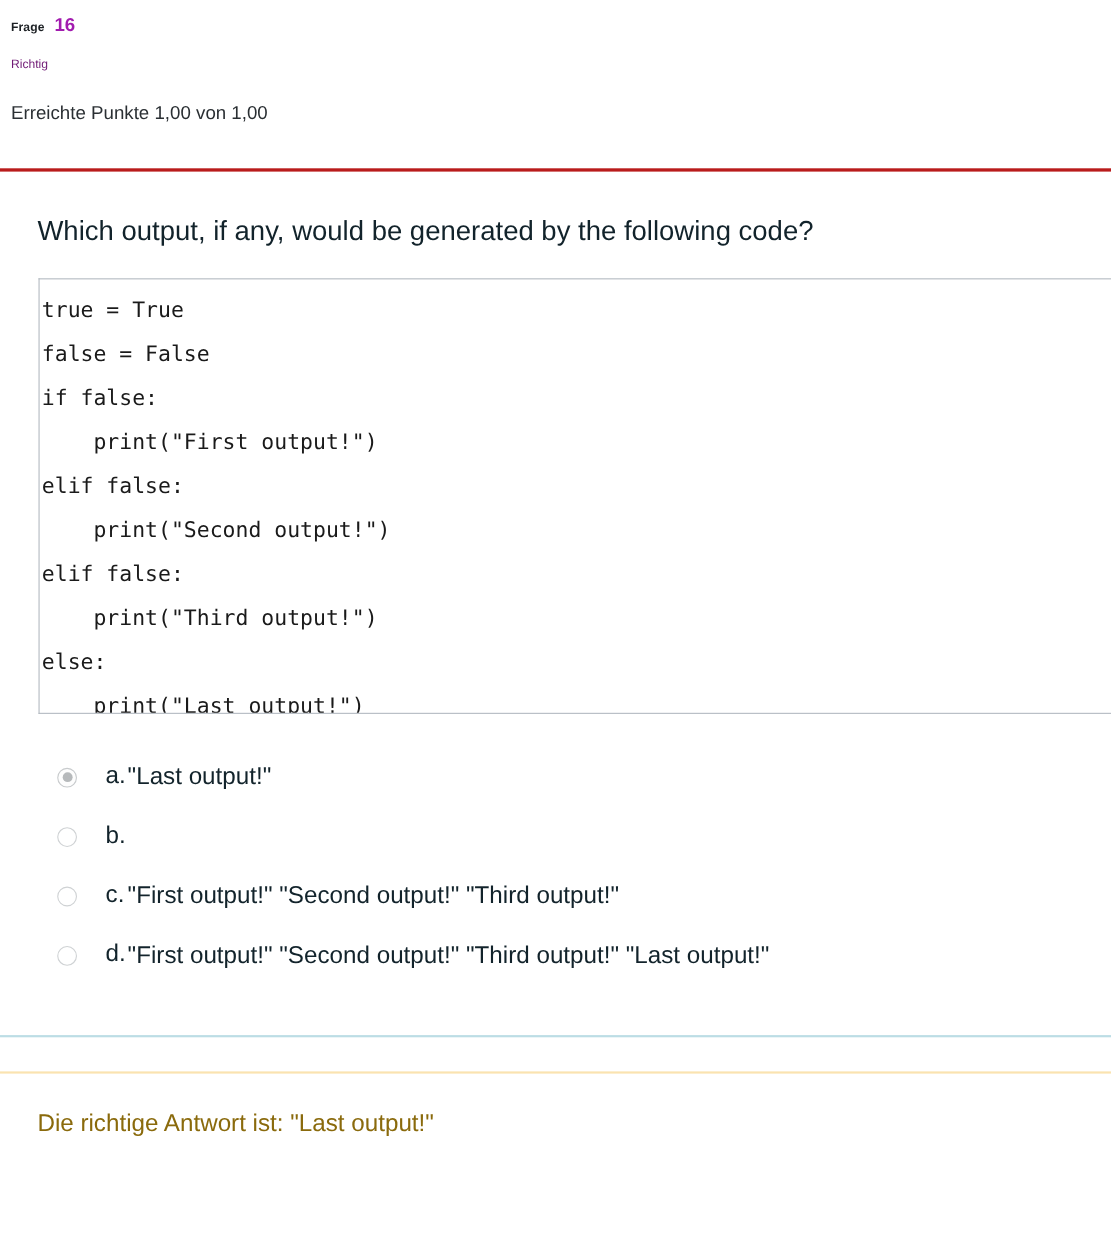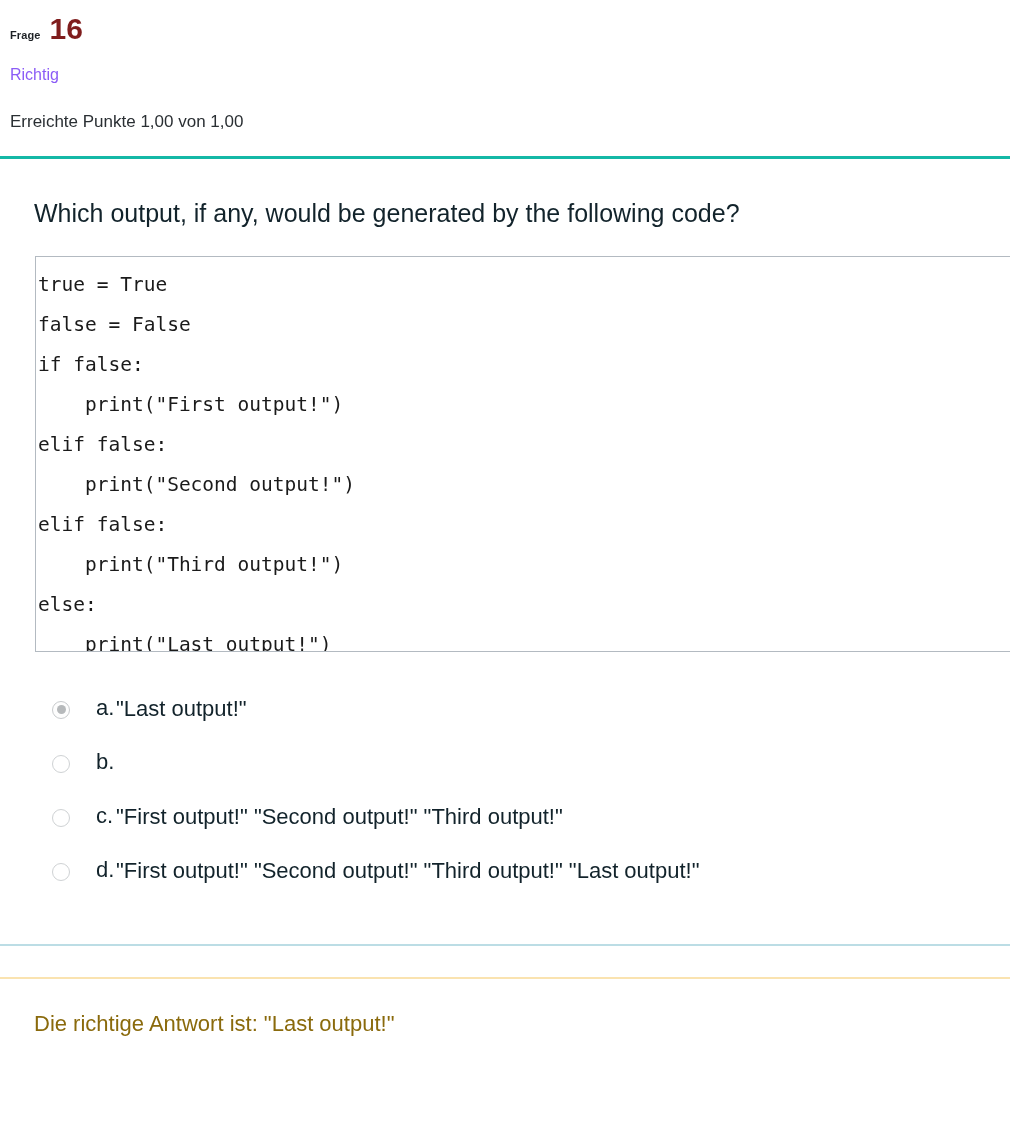--- a/index.html
+++ b/index.html
@@ -26,39 +26,39 @@
     gap: 9px;
     margin: 0 0 22px 0;
   }
   .qinfo-no .q-word {
     font-size: 11px;
     font-weight: bold;
     color: #1d2125;
     letter-spacing: .1px;
   }
   .qinfo-no .q-num {
-    font-size: 30px;
+    font-size: 17px;
     font-weight: bold;
-    color: #7f1d1d;
+    color: #a21caf;
     line-height: 1;
   }
   .qinfo-state {
-    font-size: 16px;
-    color: #8b5cf6;
+    font-size: 11px;
+    color: #701a75;
     margin: 0 0 28px 0;
   }
   .qinfo-grade {
     font-size: 17px;
     color: #2a2f33;
-    margin: 0 0 24px 0;
+    margin: 0 0 40px 0;
   }
 
   
   .qbox {
-    border-top: 3px solid #14b8a6;
+    border-top: 3px solid #b91c1c;
     padding: 0;
   }
   .qtext {
     font-size: 25px;
     line-height: 1.3;
     color: #12232b;
     padding: 38px 0 0 34px;
     font-weight: normal;
   }
 

